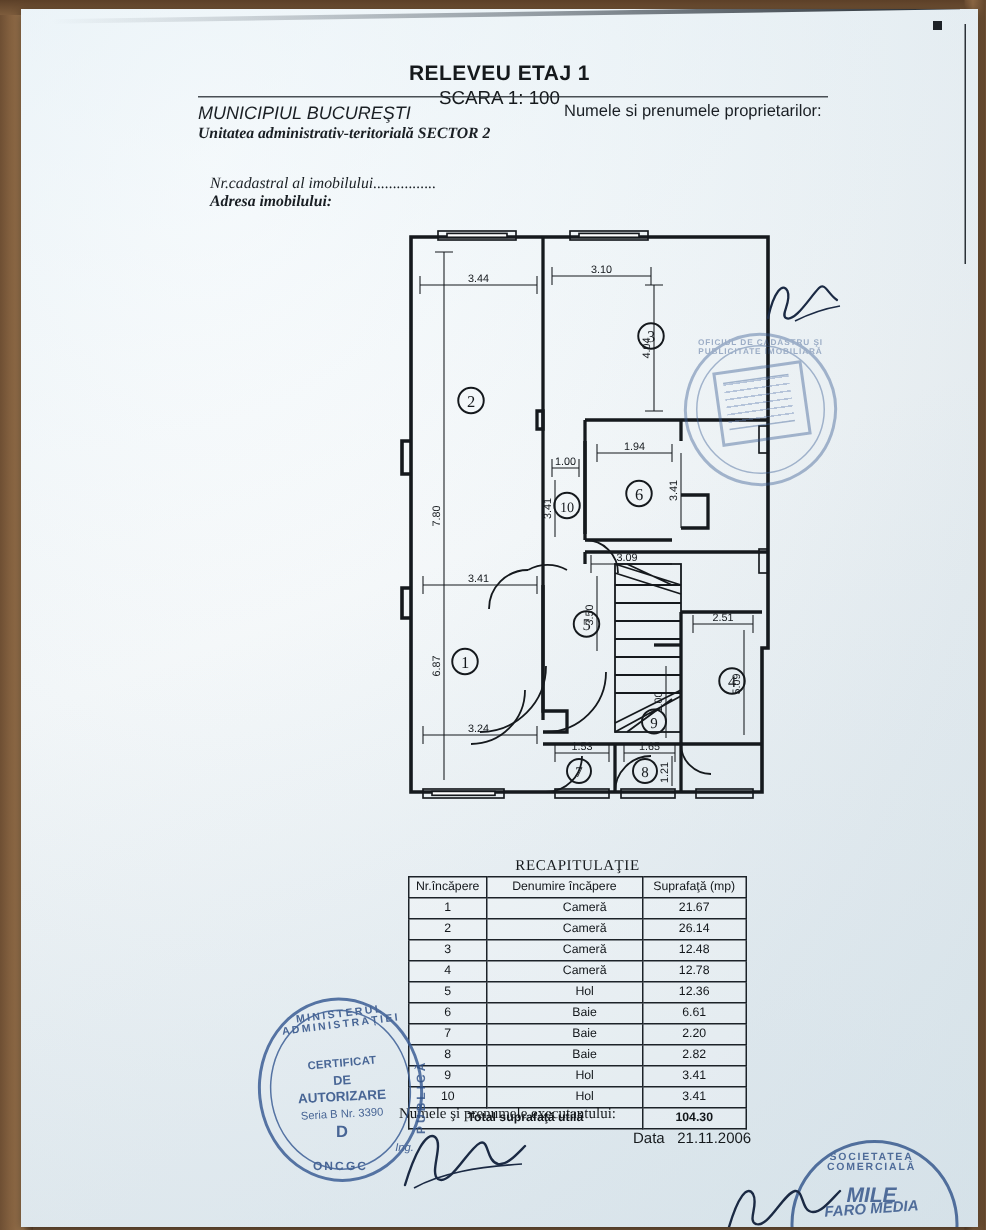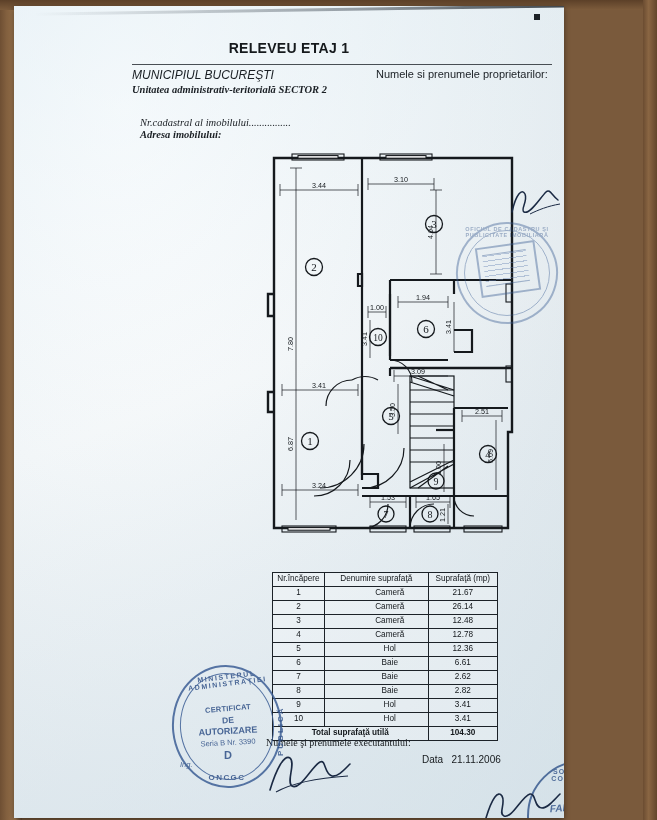--- a/index.html
+++ b/index.html
@@ -12,21 +12,21 @@
   
   #desk-left{position:absolute;left:0;top:0;width:22px;height:820px;
     background:linear-gradient(90deg,#6e4f33 0%,#8a6643 40%,#a07a52 70%,#6b4c31 100%);}
   #desk-top{position:absolute;left:0;top:0;width:657px;height:10px;
     background:linear-gradient(180deg,#5c4028,#7d5c3c);}
   #desk-right{position:absolute;right:0;top:0;width:14px;height:820px;
     background:linear-gradient(270deg,#63462c 0%,#8a6643 60%,#6b4c31 100%);}
 
   
   #sheet{
-    position:absolute;left:14px;top:6px;width:550px;height:812px;
+    position:absolute;left:14px;top:6px;width:638px;height:812px;
     background:
       radial-gradient(ellipse at 20% 12%, #ffffff 0%, #f2f6f8 38%, #e4ebef 75%, #dde6ea 100%);
     box-shadow:0 2px 6px rgba(0,0,0,.45);
     overflow:hidden;
   }
   #sheet:before{ 
     content:"";position:absolute;inset:0;
     background:linear-gradient(160deg, rgba(225,238,245,.55), rgba(255,255,255,0) 45%, rgba(205,221,231,.5));
     pointer-events:none;
   }
@@ -93,21 +93,21 @@
   #stamp-ministry .c1{position:absolute;left:18px;top:45px;width:96px;text-align:center;
     font-size:7.5px;font-weight:bold;letter-spacing:.2px;transform:rotate(-5deg);}
   #stamp-ministry .c2{position:absolute;left:18px;top:56px;width:96px;text-align:center;
     font-size:8.5px;font-weight:bold;transform:rotate(-4deg);}
   #stamp-ministry .c3{position:absolute;left:18px;top:67px;width:96px;text-align:center;
     font-size:9px;font-weight:bold;transform:rotate(-3deg);}
   #stamp-ministry .c4{position:absolute;left:18px;top:79px;width:96px;text-align:center;
     font-size:7.5px;transform:rotate(-3deg);}
   #stamp-ministry .c5{position:absolute;left:18px;top:90px;width:96px;text-align:center;
     font-size:11px;font-weight:bold;}
-  #stamp-ministry .c6{position:absolute;left:18px;top:101px;width:96px;text-align:left;
+  #stamp-ministry .c6{position:absolute;left:18px;top:101px;width:96px;text-align:right;
     font-size:7.5px;font-style:italic;}
   #stamp-ministry .arcTop{position:absolute;left:8px;top:14px;width:114px;text-align:center;
     font-size:7px;font-weight:bold;letter-spacing:1.6px;transform:rotate(-7deg);}
   #stamp-ministry .arcBot{position:absolute;left:8px;top:114px;width:114px;text-align:center;
     font-size:8px;font-weight:bold;letter-spacing:1.4px;}
 
   
   #stamp-oval{left:438px;top:212px;width:110px;height:110px;opacity:.42;}
   #stamp-oval .o1{position:absolute;inset:4px;border:2px solid #3a5d93;border-radius:50%;
     transform:rotate(14deg);}
@@ -148,20 +148,21 @@
 <div id="desk-left"></div>
 <div id="desk-top"></div>
 <div id="desk-right"></div>
 
 <div id="sheet">
 
   <div id="sheet-edge"></div>
   <div id="sheet-corner"></div>
 
   <div class="hdr-title">RELEVEU ETAJ 1</div>
+  <div class="hdr-scale">SCARA 1: 100</div>
   <div id="frame-h"></div>
   <div id="frame-v"></div>
   <div class="hdr-city">MUNICIPIUL BUCUREŞTI</div>
   <div class="hdr-uat">Unitatea  administrativ-teritorială  SECTOR 2</div>
   <div class="hdr-owners">Numele si prenumele proprietarilor:</div>
   <div class="hdr-addr">Adresa imobilului:</div>
   <div class="hdr-cad">Nr.cadastral al imobilului................</div>
 
   <div id="plan">
     <svg width="280" height="400" viewBox="0 0 280 400">
@@ -331,25 +332,26 @@
         <text x="61" y="344" text-anchor="middle">3.24</text>
         <text x="130" y="356" text-anchor="middle">1.53</text>
         <text x="175" y="356" text-anchor="middle">1.65</text>
         <text x="183" y="324" text-anchor="middle" transform="rotate(-90 183 324)">1.00</text>
         <text x="187" y="371" text-anchor="middle" transform="rotate(-90 187 371)">1.21</text>
       </g>
     </svg>
   </div>
 
   <div id="recap-wrap">
+    <div class="recap-title">RECAPITULAŢIE</div>
     <table class="recap">
       <thead>
         <tr>
           <th>Nr.încăpere</th>
-          <th>Denumire suprafaţă</th>
+          <th>Denumire încăpere</th>
           <th>Suprafaţă (mp)</th>
         </tr>
       </thead>
       <tbody id="recap-body">
           <tr>
             <td class="num">1</td>
             <td class="name">Cameră</td>
             <td class="area">21.67</td>
           </tr>
           <tr>
@@ -373,21 +375,21 @@
             <td class="area">12.36</td>
           </tr>
           <tr>
             <td class="num">6</td>
             <td class="name">Baie</td>
             <td class="area">6.61</td>
           </tr>
           <tr>
             <td class="num">7</td>
             <td class="name">Baie</td>
-            <td class="area">2.62</td>
+            <td class="area">2.20</td>
           </tr>
           <tr>
             <td class="num">8</td>
             <td class="name">Baie</td>
             <td class="area">2.82</td>
           </tr>
           <tr>
             <td class="num">9</td>
             <td class="name">Hol</td>
             <td class="area">3.41</td>

